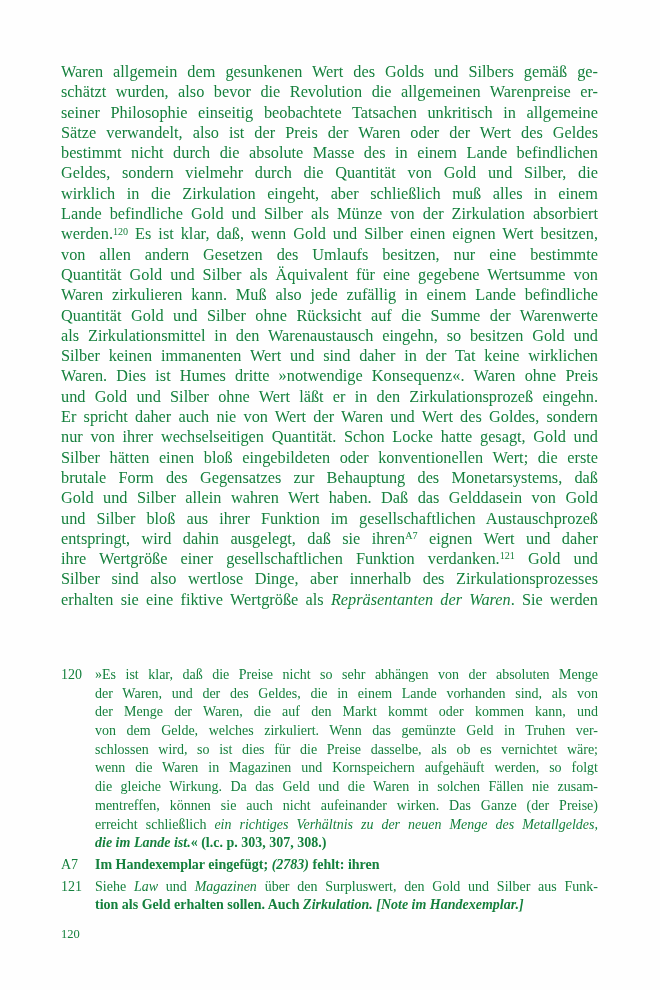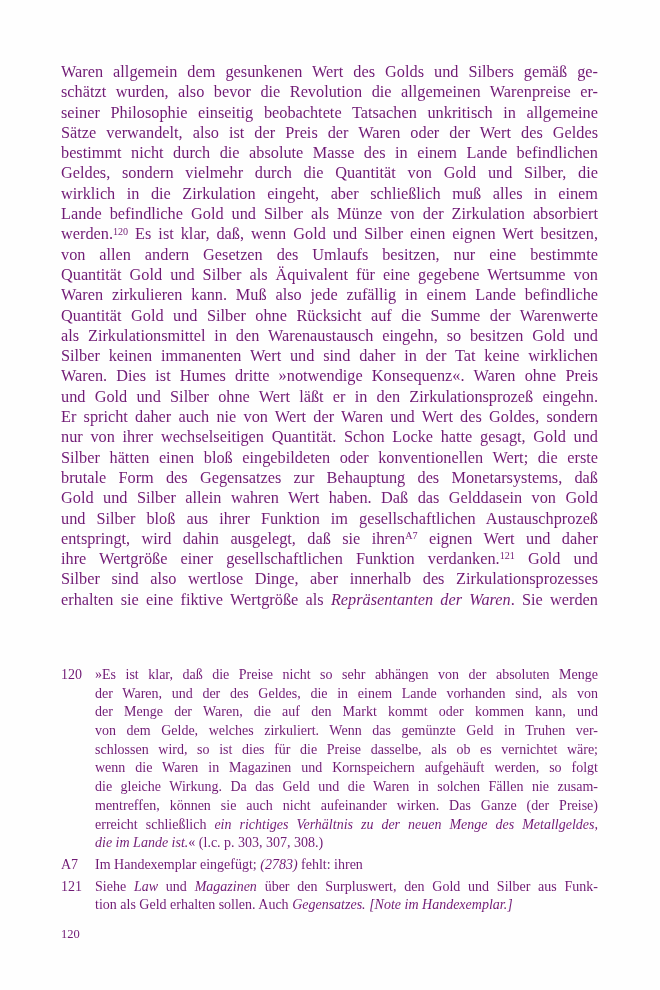--- a/index.html
+++ b/index.html
@@ -5,21 +5,21 @@
   html, body {
     margin: 0;
     padding: 0;
     background: #ffffff;
   }
   .page {
     position: relative;
     width: 660px;
     height: 990px;
     background: #fefefe;
-    color: #701a75;
+    color: #15803d;
     font-family: "Liberation Serif", "DejaVu Serif", serif;
     overflow: hidden;
   }
   .body-text {
     position: absolute;
     left: 61px;
     top: 62px;
     width: 537px;
   }
   .line {
@@ -52,20 +52,21 @@
     font-size: 14px;
     line-height: 18.7px;
     height: 18.7px;
     text-align: justify;
     text-align-last: justify;
     overflow: hidden;
   }
   .fn-line.last {
     text-align: right;
     text-align-last: left;
+    font-weight: bold;
   }
   .sup {
     font-size: 62%;
     line-height: 0;
     position: relative;
     top: -0.48em;
   }
   .i {
     font-style: italic;
     margin-top: 35px;
@@ -126,18 +127,18 @@
         <div class="fn-line"><span>erreicht schließlich </span><span class="i">ein richtiges Verhältnis zu der neuen Menge des Metallgeldes,</span></div>
         <div class="fn-line last"><span class="i">die im Lande ist.</span><span>« (l.c. p. 303, 307, 308.)</span></div>
       </div>
       <div class="footnote">
         <div class="fn-label">A7</div>
         <div class="fn-line last"><span>Im Handexemplar eingefügt; </span><span class="i">(2783)</span><span> fehlt: ihren</span></div>
       </div>
       <div class="footnote">
         <div class="fn-label">121</div>
         <div class="fn-line"><span>Siehe </span><span class="i">Law</span><span> und </span><span class="i">Magazinen</span><span> über den Surpluswert, den Gold und Silber aus Funk-</span></div>
-        <div class="fn-line last"><span>tion als Geld erhalten sollen. Auch </span><span class="i">Gegensatzes.</span><span> </span><span class="i">[Note im Handexemplar.]</span></div>
+        <div class="fn-line last"><span>tion als Geld erhalten sollen. Auch </span><span class="i">Zirkulation.</span><span> </span><span class="i">[Note im Handexemplar.]</span></div>
       </div>
     </div>
 
   <div class="page-number">120</div>
 </div>
 
 </body></html>

